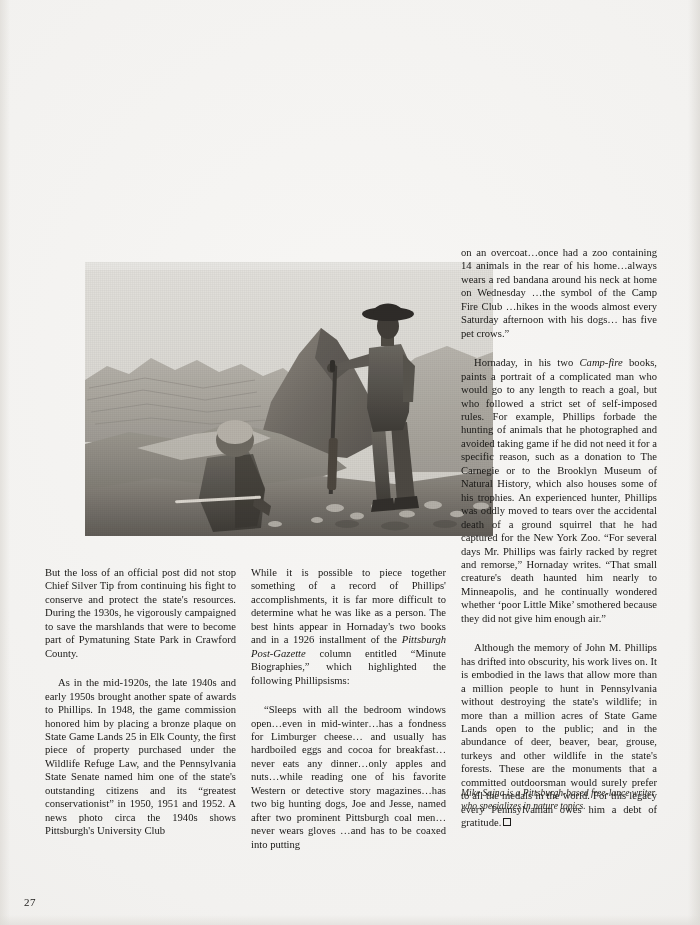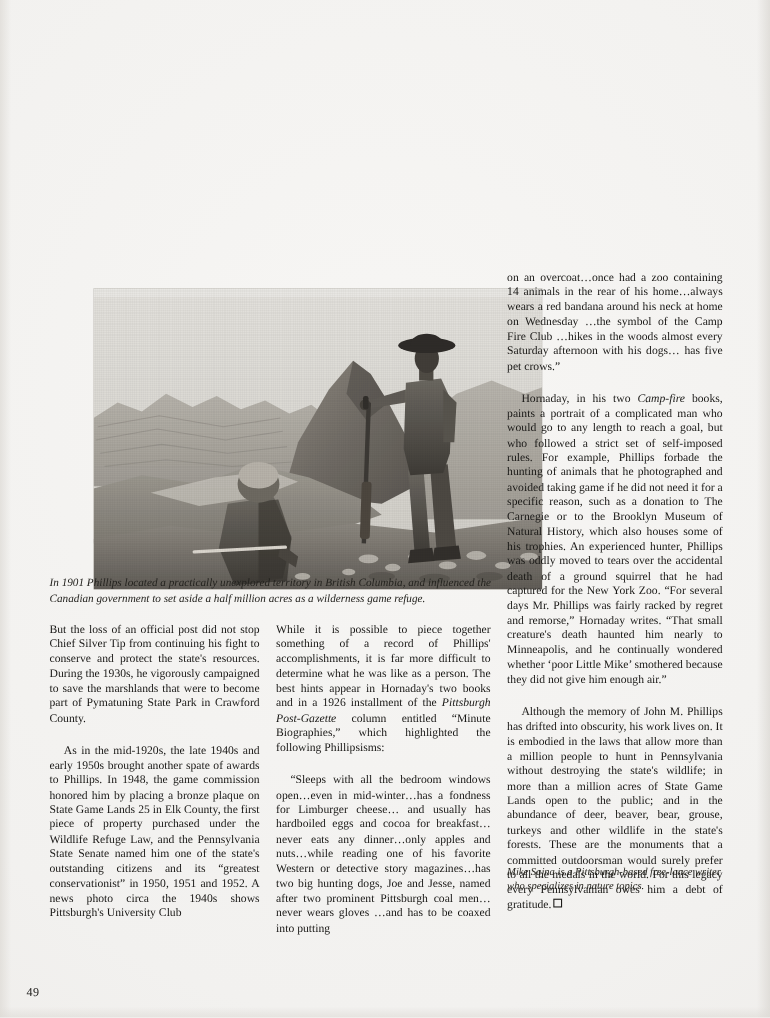--- a/index.html
+++ b/index.html
@@ -246,38 +246,37 @@
           <rect x="90" y="236" width="86" height="3" rx="1.5" fill="#ded9d1" transform="rotate(-3 133 237)"></rect>
         </g>
 
         <rect x="0" y="0" width="408" height="274" fill="#000" opacity=".02"></rect>
         <rect x="0" y="0" width="408" height="8" fill="#fff" opacity=".22"></rect>
       </svg>
       <div class="photo-grain"></div>
     </div>
   </figure>
 
-  <figcaption class="caption">In 1901 Phillips located a practically unexplored territory in British Columbia, and influenced the Canadian government to set aside a half million acres as a wilderness game refuge.</figcaption>
 
   <div class="col" id="col1">
     <p>But the loss of an official post did not stop Chief Silver Tip from continuing his fight to conserve and protect the state's resources. During the 1930s, he vigorously campaigned to save the marshlands that were to become part of Pymatuning State Park in Crawford County.</p>
     <p>As in the mid-1920s, the late 1940s and early 1950s brought another spate of awards to Phillips. In 1948, the game commission honored him by placing a bronze plaque on State Game Lands 25 in Elk County, the first piece of property purchased under the Wildlife Refuge Law, and the Pennsylvania State Senate named him one of the state's outstanding citizens and its “greatest conservationist” in 1950, 1951 and 1952. A news photo circa the 1940s shows Pittsburgh's University Club</p>
   </div>
 
   <div class="col" id="col2">
     <p><span>While it is possible to piece together something of a record of Phillips' accomplishments, it is far more difficult to determine what he was like as a person. The best hints appear in Hornaday's two books and in a 1926 installment of the </span><i>Pittsburgh Post-Gazette</i><span> column entitled “Minute Biographies,” which highlighted the following Phillipsisms:</span></p>
     <p>“Sleeps with all the bedroom windows open…even in mid-winter…has a fondness for Limburger cheese… and usually has hardboiled eggs and cocoa for breakfast…never eats any dinner…only apples and nuts…while reading one of his favorite Western or detective story magazines…has two big hunting dogs, Joe and Jesse, named after two prominent Pittsburgh coal men…never wears gloves …and has to be coaxed into putting</p>
   </div>
 
   <div class="col" id="col3">
     <p>on an overcoat…once had a zoo containing 14 animals in the rear of his home…always wears a red bandana around his neck at home on Wednesday …the symbol of the Camp Fire Club …hikes in the woods almost every Saturday afternoon with his dogs… has five pet crows.”</p>
     <p><span>Hornaday, in his two </span><i>Camp-fire</i><span> books, paints a portrait of a complicated man who would go to any length to reach a goal, but who followed a strict set of self-imposed rules. For example, Phillips forbade the hunting of animals that he photographed and avoided taking game if he did not need it for a specific reason, such as a donation to The Carnegie or to the Brooklyn Museum of Natural History, which also houses some of his trophies. An experienced hunter, Phillips was oddly moved to tears over the accidental death of a ground squirrel that he had captured for the New York Zoo. “For several days Mr. Phillips was fairly racked by regret and remorse,” Hornaday writes. “That small creature's death haunted him nearly to Minneapolis, and he continually wondered whether ‘poor Little Mike’ smothered because they did not give him enough air.”</span></p>
     <p><span>Although the memory of John M. Phillips has drifted into obscurity, his work lives on. It is embodied in the laws that allow more than a million people to hunt in Pennsylvania without destroying the state's wildlife; in more than a million acres of State Game Lands open to the public; and in the abundance of deer, beaver, bear, grouse, turkeys and other wildlife in the state's forests. These are the monuments that a committed outdoorsman would surely prefer to all the medals in the world. For this legacy every Pennsylvanian owes him a debt of gratitude.</span><span class="endmark"></span></p>
   </div>
 
   <div class="bio">Mike Sajna is a Pittsburgh-based free-lance writer who specializes in nature topics.</div>
 
-  <div class="folio">49</div>
+  <div class="folio">27</div>
 
   <div class="scan-edge-left"></div>
   <div class="scan-edge-right"></div>
   <div class="scan-edge-bottom"></div>
 </div>
 
 </body></html>

